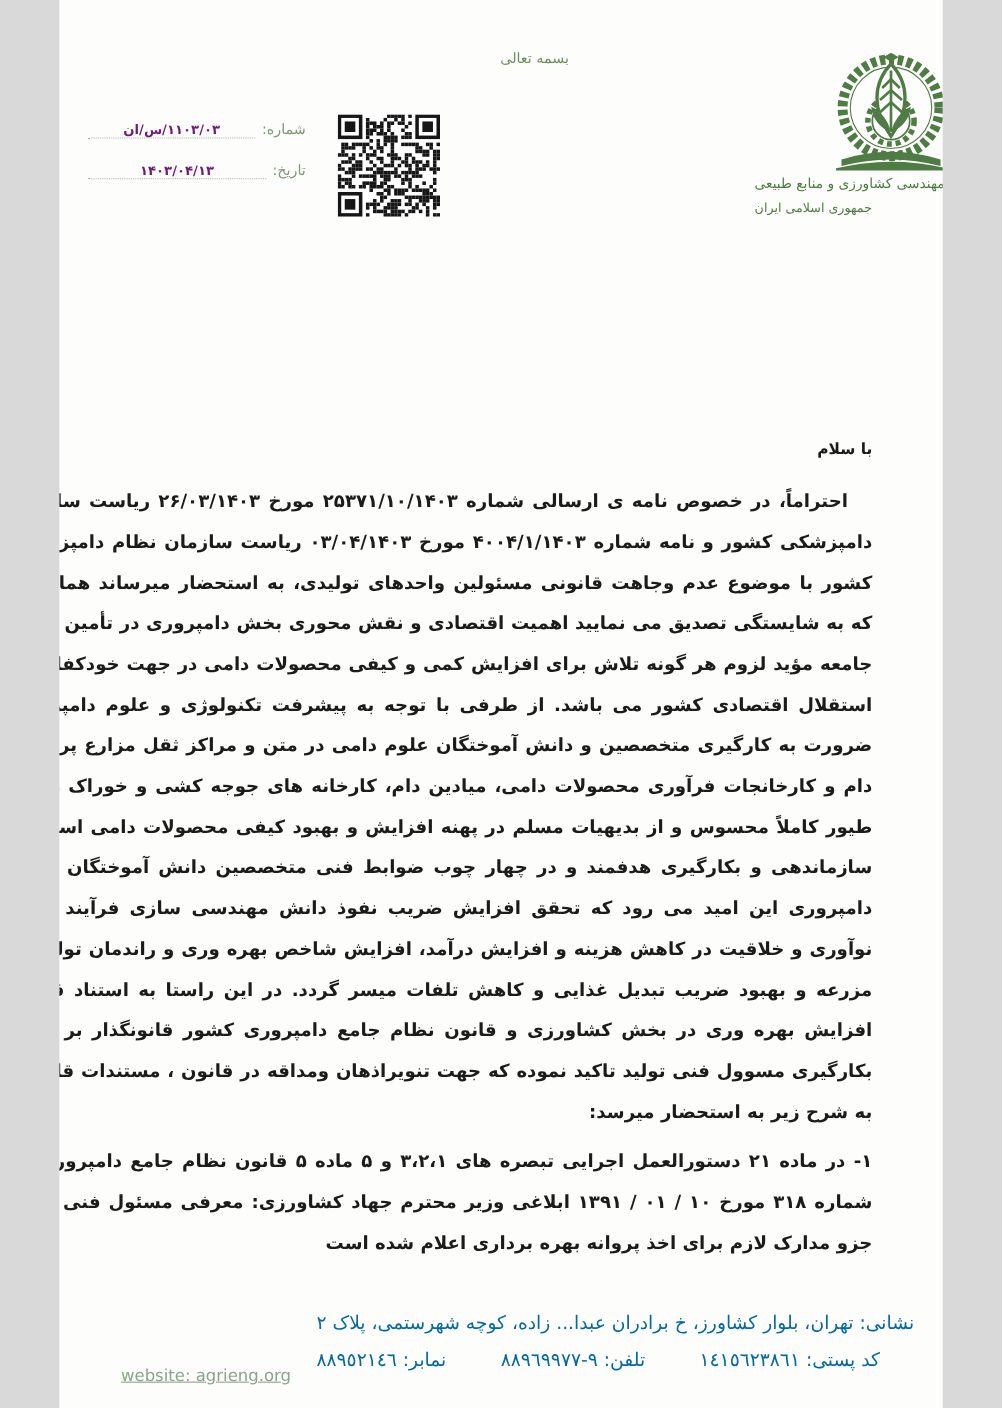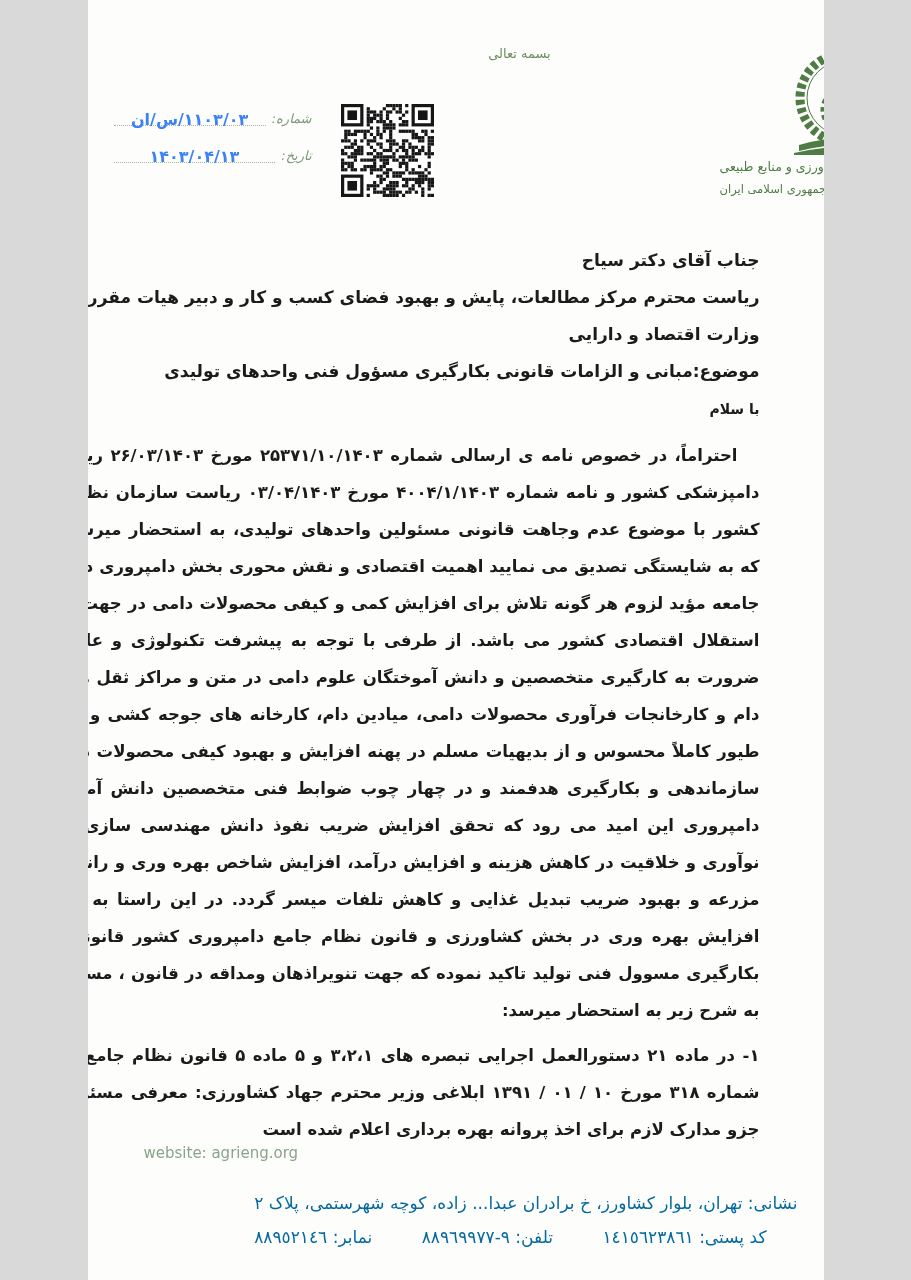--- a/index.html
+++ b/index.html
@@ -1,47 +1,47 @@
 <!DOCTYPE html>
 <html lang="fa"><head>
 <meta charset="utf-8">
 <style>
   html,body{margin:0;padding:0;background:#d9d9d9;}
   .page{
-    position:relative;width:736px;height:1280px;margin:0 auto;
+    position:relative;width:803px;height:1280px;margin:0 auto;
     background:#fdfdfb;overflow:hidden;color:#1b1b1b;
     font-family:"DejaVu Sans","Liberation Sans",sans-serif;
   }
   
   .bismillah{position:absolute;top:46px;left:380px;width:104px;text-align:center;
     font-size:13px;color:#6d8f60;}
   .org{position:absolute;top:48px;left:632px;width:248px;text-align:left;color:#4f7b44;}
   .org .emblem svg{display:block;margin:0 auto;}
   .org1{font-size:12.5px;margin-top:3px;letter-spacing:.2px;}
   .org2{font-size:11.5px;margin-top:8px;}
   .reffields{position:absolute;top:96px;left:26px;width:198px;direction:rtl;
     font-size:13px;color:#7f9878;}
   .frow{display:flex;align-items:flex-end;height:30px;margin-bottom:7px;}
-  .flabel{margin-left:6px;white-space:nowrap;font-style:italic;}
+  .flabel{margin-left:6px;white-space:nowrap;}
   .fline{flex:1;border-bottom:1.6px dotted #a9b4a4;text-align:center;min-height:18px;}
-  .fval{font-weight:bold;color:#3b82f6;font-size:16px;position:relative;top:4px;white-space:nowrap;}
+  .fval{font-weight:bold;color:#701a75;font-size:12px;position:relative;top:4px;white-space:nowrap;}
   .qr{position:absolute;top:104px;left:253px;width:93px;height:93px;background:#fff;}
   
   .recipient{position:absolute;top:242px;right:64px;width:782px;direction:rtl;
     text-align:right;font-weight:bold;font-size:17px;line-height:37px;}
   .salutation{position:absolute;top:401px;right:64px;direction:rtl;
     font-weight:bold;font-size:14px;}
   .bodytext{position:absolute;top:437px;right:64px;width:782px;direction:rtl;
     text-align:justify;font-weight:bold;font-size:16.5px;line-height:37px;}
   .para{margin:0;}
   .para + .para{margin-top:8px;}
   .indent{text-indent:22px;}
   
-  .footer-left{position:absolute;left:56px;top:1140px;font-size:15px;line-height:27px;
-    color:#8aa489;}
+  .footer-left{position:absolute;left:56px;top:1237px;font-size:15px;line-height:27px;
+    color:#8aa489;text-decoration:underline;}
   .footer-right{position:absolute;right:26px;top:1193px;direction:rtl;text-align:left;
     font-size:17px;color:#0369a1;}
   .contact-row{margin-top:14px;}
   .cr-item{white-space:nowrap;}
   .cr-item:not(:last-child){margin-left:44px;}
   bdo{unicode-bidi:bidi-override;}
 </style>
 </head>
 <body>
 
@@ -423,25 +423,20 @@
       <rect x="3.21" y="3.21" width="16.03" height="16.03" fill="#ffffff"></rect>
       <rect x="6.41" y="6.41" width="9.62" height="9.62" fill="#161616"></rect>
       <rect x="70.55" y="0.00" width="22.45" height="22.45" fill="#161616"></rect>
       <rect x="73.76" y="3.21" width="16.03" height="16.03" fill="#ffffff"></rect>
       <rect x="76.97" y="6.41" width="9.62" height="9.62" fill="#161616"></rect>
       <rect x="0.00" y="70.55" width="22.45" height="22.45" fill="#161616"></rect>
       <rect x="3.21" y="73.76" width="16.03" height="16.03" fill="#ffffff"></rect>
       <rect x="6.41" y="76.97" width="9.62" height="9.62" fill="#161616"></rect>
     </svg>
 
-  <div class="recipient">
-    <div>جناب آقای دکتر سیاح</div>
-    <div>ریاست محترم مرکز مطالعات، پایش و بهبود فضای کسب و کار و دبیر هیات مقررات زدایی وزارت اقتصاد و دارایی</div>
-    <div>موضوع:مبانی و الزامات قانونی بکارگیری مسؤول فنی واحدهای تولیدی</div>
-  </div>
 
   <div class="salutation">با سلام</div>
 
   <div class="bodytext">
     <p class="para indent">احتراماً، در خصوص نامه ی ارسالی شماره ۲۵۳۷۱/۱۰/۱۴۰۳ مورخ ۲۶/۰۳/۱۴۰۳ ریاست سازمان دامپزشکی کشور و نامه شماره ۴۰۰۴/۱/۱۴۰۳ مورخ ۰۳/۰۴/۱۴۰۳ ریاست سازمان نظام دامپزشکی کشور با موضوع عدم وجاهت قانونی مسئولین واحدهای تولیدی، به استحضار میرساند همانگونه که به شایستگی تصدیق می نمایید اهمیت اقتصادی و نقش محوری بخش دامپروری در تأمین غذای جامعه مؤید لزوم هر گونه تلاش برای افزایش کمی و کیفی محصولات دامی در جهت خودکفایی و استقلال اقتصادی کشور می باشد. از طرفی با توجه به پیشرفت تکنولوژی و علوم دامپروری ضرورت به کارگیری متخصصین و دانش آموختگان علوم دامی در متن و مراکز ثقل مزارع پرورش دام و کارخانجات فرآوری محصولات دامی، میادین دام، کارخانه های جوجه کشی و خوراک دام و طیور کاملاً محسوس و از بدیهیات مسلم در پهنه افزایش و بهبود کیفی محصولات دامی است. با سازماندهی و بکارگیری هدفمند و در چهار چوب ضوابط فنی متخصصین دانش آموختگان حوزه دامپروری این امید می رود که تحقق افزایش ضریب نفوذ دانش مهندسی سازی فرآیند تولید نوآوری و خلاقیت در کاهش هزینه و افزایش درآمد، افزایش شاخص بهره وری و راندمان تولید در مزرعه و بهبود ضریب تبدیل غذایی و کاهش تلفات میسر گردد. در این راستا به استناد قانون افزایش بهره وری در بخش کشاورزی و قانون نظام جامع دامپروری کشور قانونگذار بر لزوم بکارگیری مسوول فنی تولید تاکید نموده که جهت تنویراذهان ومداقه در قانون ، مستندات قانونی به شرح زیر به استحضار میرسد:</p>
     <p class="para">۱- در ماده ۲۱ دستورالعمل اجرایی تبصره های ۳،۲،۱ و ۵ ماده ۵ قانون نظام جامع دامپروری به شماره ۳۱۸ مورخ ۱۰ / ۰۱ / ۱۳۹۱ ابلاغی وزیر محترم جهاد کشاورزی: معرفی مسئول فنی تولید جزو مدارک لازم برای اخذ پروانه بهره برداری اعلام شده است</p>
   </div>
 
   <div class="footer-left">
     <div>website: agrieng.org</div>

